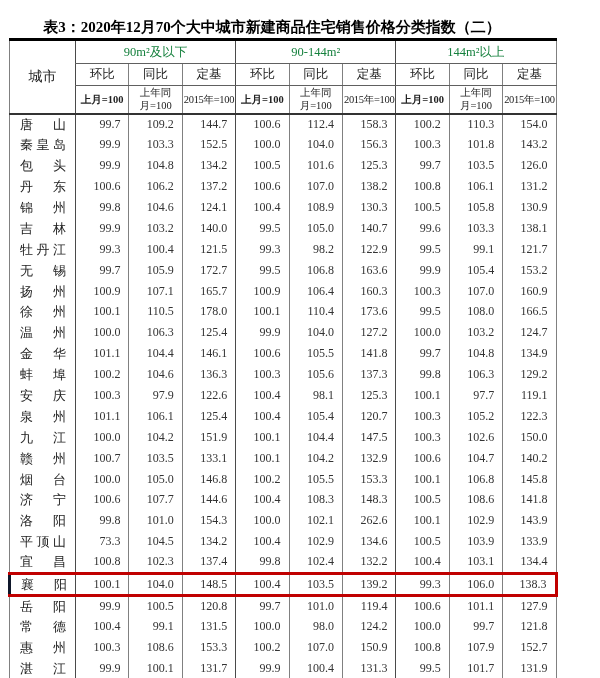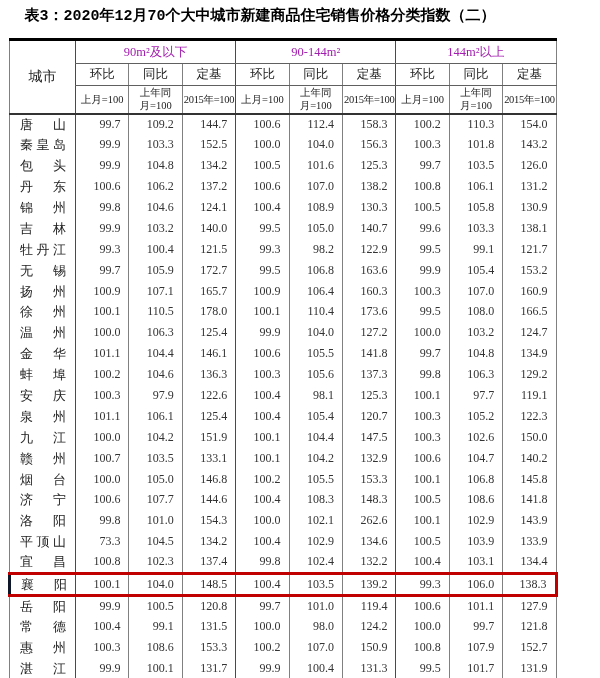--- a/index.html
+++ b/index.html
@@ -1,46 +1,46 @@
 <!DOCTYPE html>
 <html><head>
 <meta charset="utf-8">
 <style>
   html,body{margin:0;padding:0;}
   body{
     width:600px;height:678px;overflow:hidden;background:#ffffff;position:relative;
     font-family:"Liberation Serif","DejaVu Serif",serif;
   }
   .title{
-    position:absolute;top:6px;left:0;width:520px;margin:0;
+    position:absolute;top:6px;left:0;width:520px;margin:12px;
     text-align:center;font-size:15px;font-weight:bold;color:#000;
-    font-family:Liberation Mono, monospace;
+    font-family:Liberation Serif, serif;
   }
   table.stats{
     position:absolute;left:8px;top:38px;width:547px;
     border-collapse:collapse;table-layout:fixed;
     border-top:3px solid #000;
   }
   col.c-city{width:66px;}
   col.c-d{width:53.4px;}
   th,td{padding:0;font-weight:normal;color:#333;vertical-align:middle;}
   
   .stats th,.stats td{border-left:1px solid #808080;}
   .stats tr > *:first-child{border-left:1px solid #808080;}
   .stats tr > *:last-child{border-right:1px solid #808080;}
   .gs{border-left:1px solid #4a4a4a !important;}
   
   tr.h1{height:24px;}
   tr.h2{height:22px;}
   tr.h3{height:28px;}
-  tr.h1 th.grp{font-size:12.5px;color:#a21caf;border-bottom:1px solid #606060;}
+  tr.h1 th.grp{font-size:12.5px;color:#15803d;border-bottom:1px solid #606060;}
   tr.h2 th{font-size:12.5px;color:#222;border-bottom:1px solid #606060;}
   th.city-h{font-size:14px;color:#222;border-bottom:2px solid #333;}
   tr.h3 th{font-size:10.5px;line-height:1.25;color:#222;border-bottom:2px solid #333;text-align:center;}
-  th.sub-a{white-space:nowrap;}
+  th.sub-a{white-space:nowrap;font-weight:bold;}
   th.sub-b{padding:0 6.5px;}
   th.sub-c{white-space:nowrap;font-size:9.5px;letter-spacing:-0.3px;}
   
   tr.data{height:20.9px;}
   td.city{padding-left:10px;margin-top:36px;}
   span.cn{
     display:inline-block;width:46px;font-size:13px;color:#222;
     text-align:justify;text-align-last:justify;white-space:nowrap;
   }
   td.val{text-align:right;padding-right:8px;font-size:12px;color:#333;}

